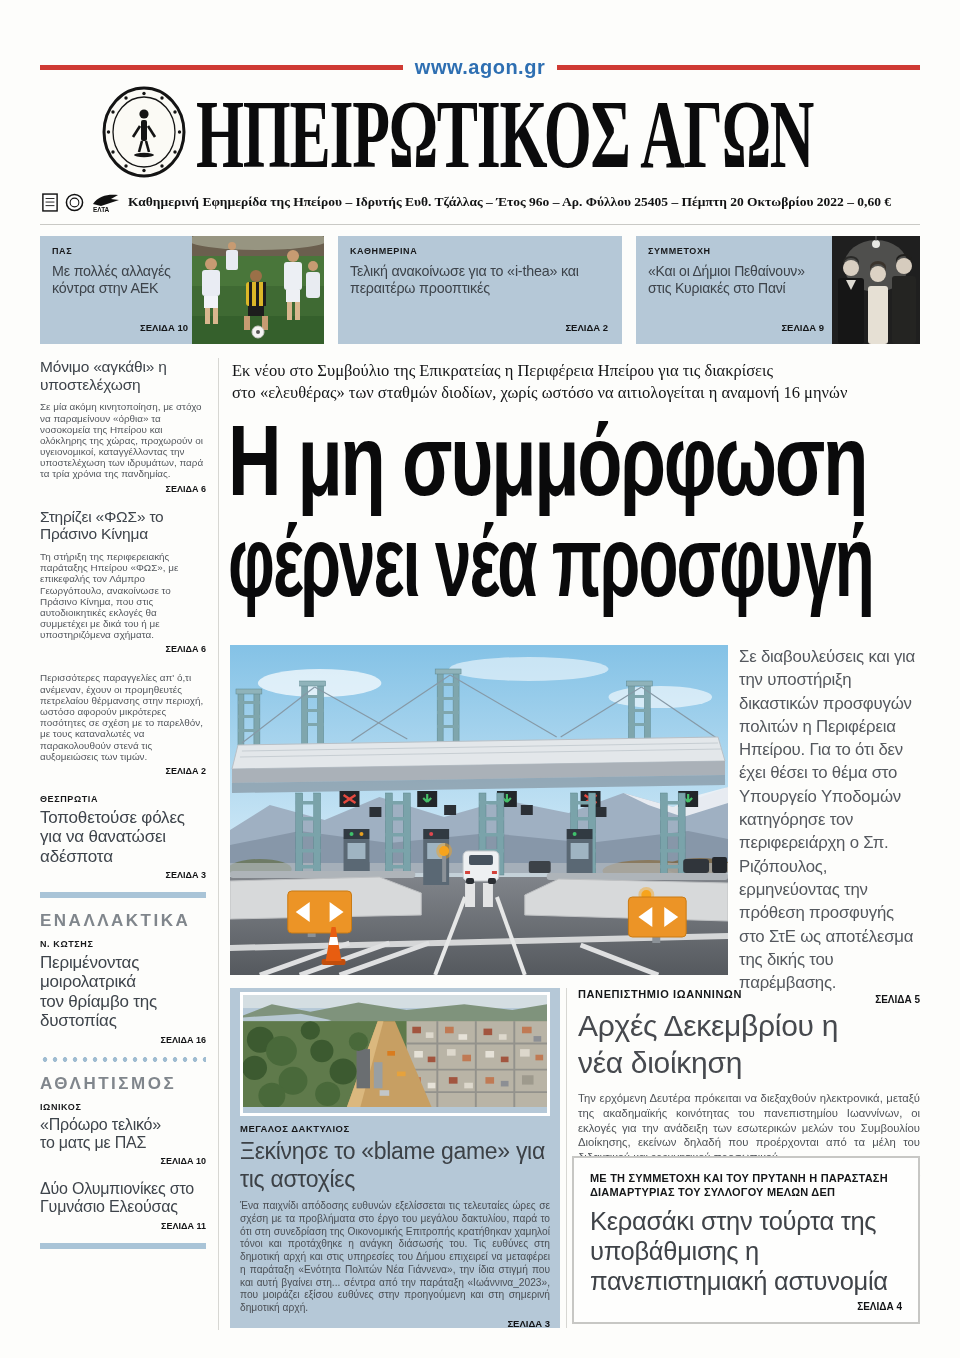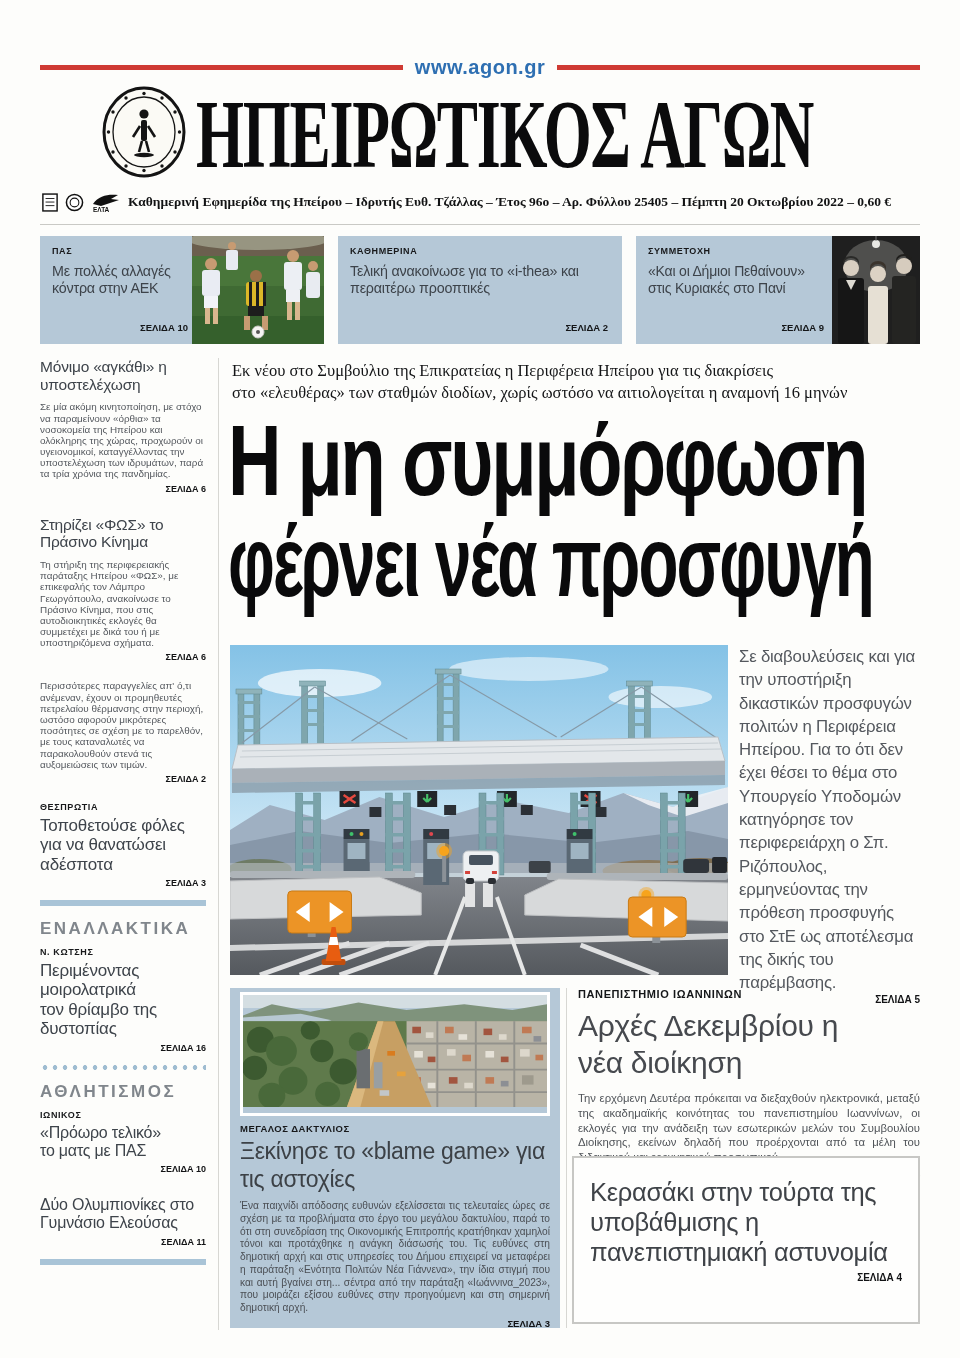--- a/index.html
+++ b/index.html
@@ -64,21 +64,21 @@
   .uni{position:absolute;left:578px;top:988px;width:342px;}
   .uni-kicker{font-size:11px;font-weight:bold;letter-spacing:.6px;color:#141618;}
   .uni-title{font-size:30px;line-height:1.22;color:#46494e;margin-top:8px;width:280px;letter-spacing:-.3px;}
   .uni-body{font-size:11.3px;line-height:1.3;color:#505459;margin-top:10px;text-align:justify;}
   .uni-page{font-size:10px;font-weight:bold;text-align:right;color:#121315;margin-top:4px;}
   .boxed{position:absolute;left:572px;top:1156px;width:348px;height:168px;border:2px solid #c7c7c4;
          background:#fefefd;box-sizing:border-box;padding:13px 16px;}
   .bx-kicker{font-size:11px;font-weight:bold;line-height:1.3;color:#141618;letter-spacing:.2px;}
   .bx-title{font-size:25.5px;line-height:1.18;color:#3f4348;margin-top:6px;letter-spacing:-.3px;}
   .bx-page{font-size:10px;font-weight:bold;text-align:right;color:#121315;margin-top:5px;}
-  .mt14{margin-top:22px;} .mt18{margin-top:18px;}
+  .mt14{margin-top:14px;} .mt18{margin-top:18px;}
   svg{display:block;}
 </style>
 </head>
 <body>
 
 <div class="page">
 
   <div class="toprow">
     <span class="rule"></span>
     <span class="site-url">www.agon.gr</span>
@@ -545,17 +545,18 @@
   </div>
 
   <div class="uni">
     <div class="uni-kicker">ΠΑΝΕΠΙΣΤΗΜΙΟ ΙΩΑΝΝΙΝΩΝ</div>
     <div class="uni-title">Αρχές Δεκεμβρίου η νέα διοίκηση</div>
     <div class="uni-body">Την ερχόμενη Δευτέρα πρόκειται να διεξαχθούν ηλεκτρονικά, μεταξύ της ακαδημαϊκής κοινότητας του πανεπιστημίου Ιωαννίνων, οι εκλογές για την ανάδειξη των εσωτερικών μελών του Συμβουλίου Διοίκησης, εκείνων δηλαδή που προέρχονται από τα μέλη του διδακτικού και ερευνητικού προσωπικού.</div>
     <div class="uni-page">ΣΕΛΙΔΑ 4</div>
   </div>
 
   <div class="boxed">
+    <div class="bx-kicker">ΜΕ ΤΗ ΣΥΜΜΕΤΟΧΗ ΚΑΙ ΤΟΥ ΠΡΥΤΑΝΗ Η ΠΑΡΑΣΤΑΣΗ ΔΙΑΜΑΡΤΥΡΙΑΣ ΤΟΥ ΣΥΛΛΟΓΟΥ ΜΕΛΩΝ ΔΕΠ</div>
     <div class="bx-title">Κερασάκι στην τούρτα της υποβάθμισης η πανεπιστημιακή αστυνομία</div>
     <div class="bx-page">ΣΕΛΙΔΑ 4</div>
   </div>
 
 </div>
 
 </body></html>

